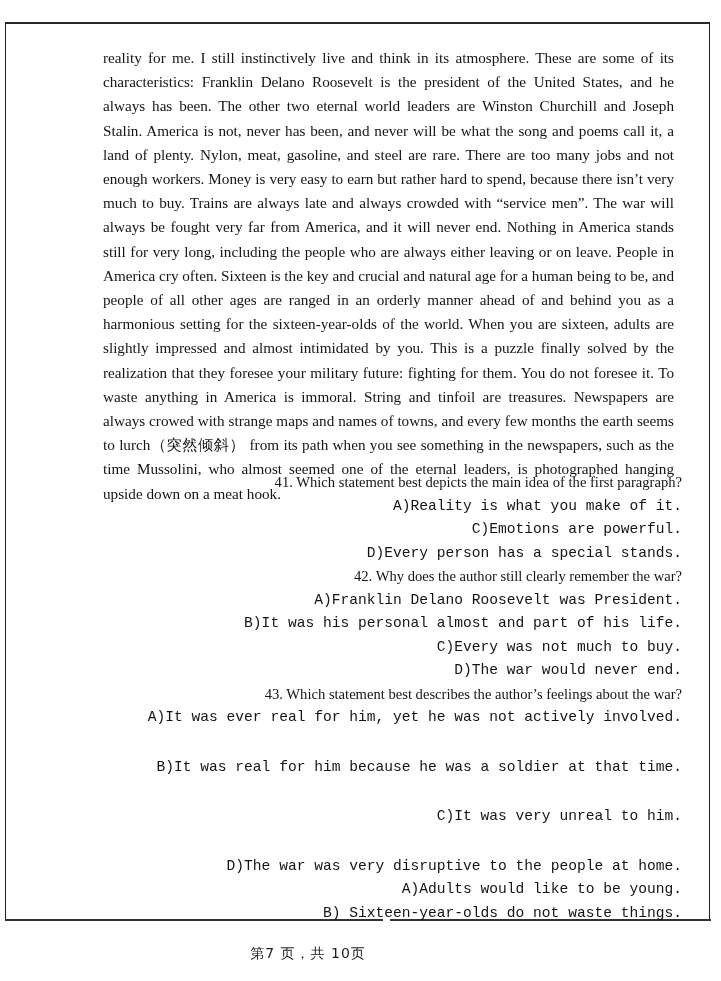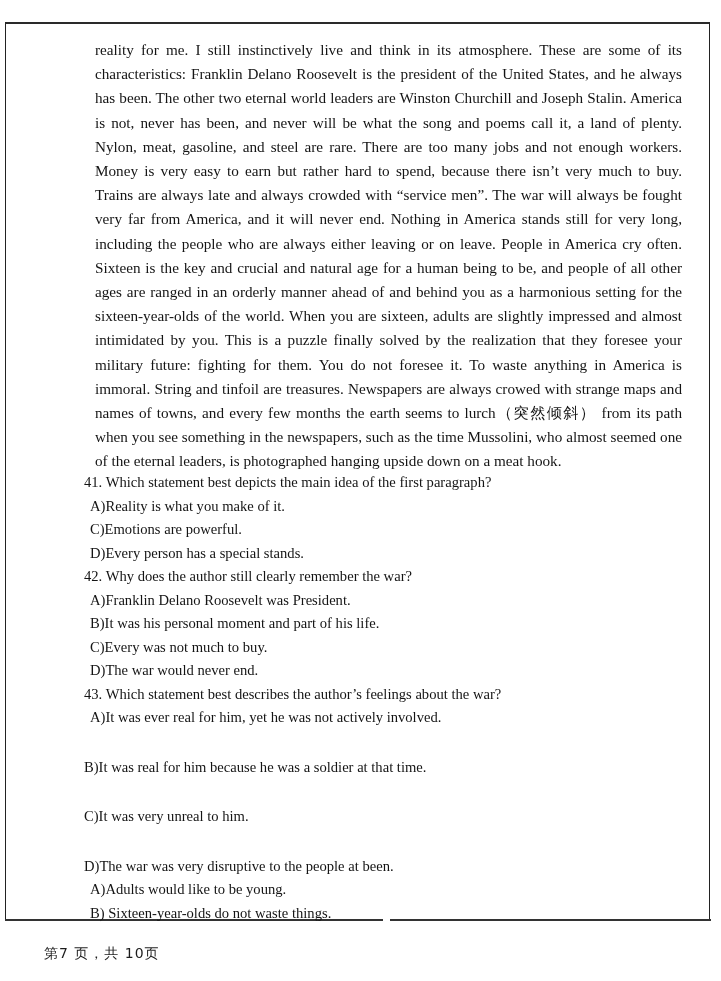--- a/index.html
+++ b/index.html
@@ -46,57 +46,58 @@
       position: absolute;
       left: 87px;
       top: 30px;
       width: 603px;
       font-size: 15.2px;
       line-height: 24.2px;
       text-align: justify;
       text-align-last: left;
     }
     .passage p {
-      margin: 8px;
+      margin: 16px;
     }
     .questions {
       position: absolute;
-      left: 84px;
+      left: 76px;
       top: 471px;
       width: 606px;
       font-size: 14.6px;
       line-height: 23.5px;
+      text-align: right;
     }
     .q {
       margin: 0;
     }
     .q-stem {
       display: block;
       white-space: nowrap;
     }
     .opt {
       display: block;
       white-space: nowrap;
       padding-left: 6px;
+      font-family: Liberation Mono, monospace;
     }
     .opt.flush {
       padding-left: 0;
       margin-top: 26px;
     }
     .footer {
       position: absolute;
       left: 0;
       top: 945px;
       width: 616px;
-      text-align: left;
+      text-align: center;
       font-size: 14px;
       font-family: "DejaVu Sans", sans-serif;
       color: #1c1c1c;
       letter-spacing: 1px;
-      padding-left: 44px;
     }
   </style>
 </head>
 <body>
 
 <div class="frame"></div>
 <div class="bottom-rule-left"></div>
 <div class="bottom-rule-right"></div>
 
 <div class="passage">
@@ -106,30 +107,30 @@
 <div class="questions">
   <div class="q">
     <span class="q-stem">41.  Which statement best depicts the main idea of the first paragraph?</span>
     <span class="opt">A)Reality is what you make of it.</span>
     <span class="opt">C)Emotions are powerful.</span>
     <span class="opt">D)Every person has a special stands.</span>
   </div>
   <div class="q">
     <span class="q-stem">42. Why does the author still clearly remember the war?</span>
     <span class="opt">A)Franklin Delano Roosevelt was President.</span>
-    <span class="opt">B)It was his personal moment and part of his life.</span>
+    <span class="opt">B)It was his personal almost and part of his life.</span>
     <span class="opt">C)Every was not much to buy.</span>
     <span class="opt">D)The war would never end.</span>
   </div>
   <div class="q">
     <span class="q-stem">43. Which statement best describes the author’s feelings about the war?</span>
     <span class="opt">A)It was ever real for him, yet he was not actively involved.</span>
     <span class="opt flush">B)It was real for him because he was a soldier at that time.</span>
     <span class="opt flush">C)It was very unreal to him.</span>
-    <span class="opt flush">D)The war was very disruptive to the people at been.</span>
+    <span class="opt flush">D)The war was very disruptive to the people at home.</span>
   </div>
   <div class="q">
     <span class="opt">A)Adults would like to be young.</span>
     <span class="opt">B) Sixteen-year-olds do not waste things.</span>
   </div>
 </div>
 
 <div class="footer">第7 页，共 10页</div>
 
 </body></html>

